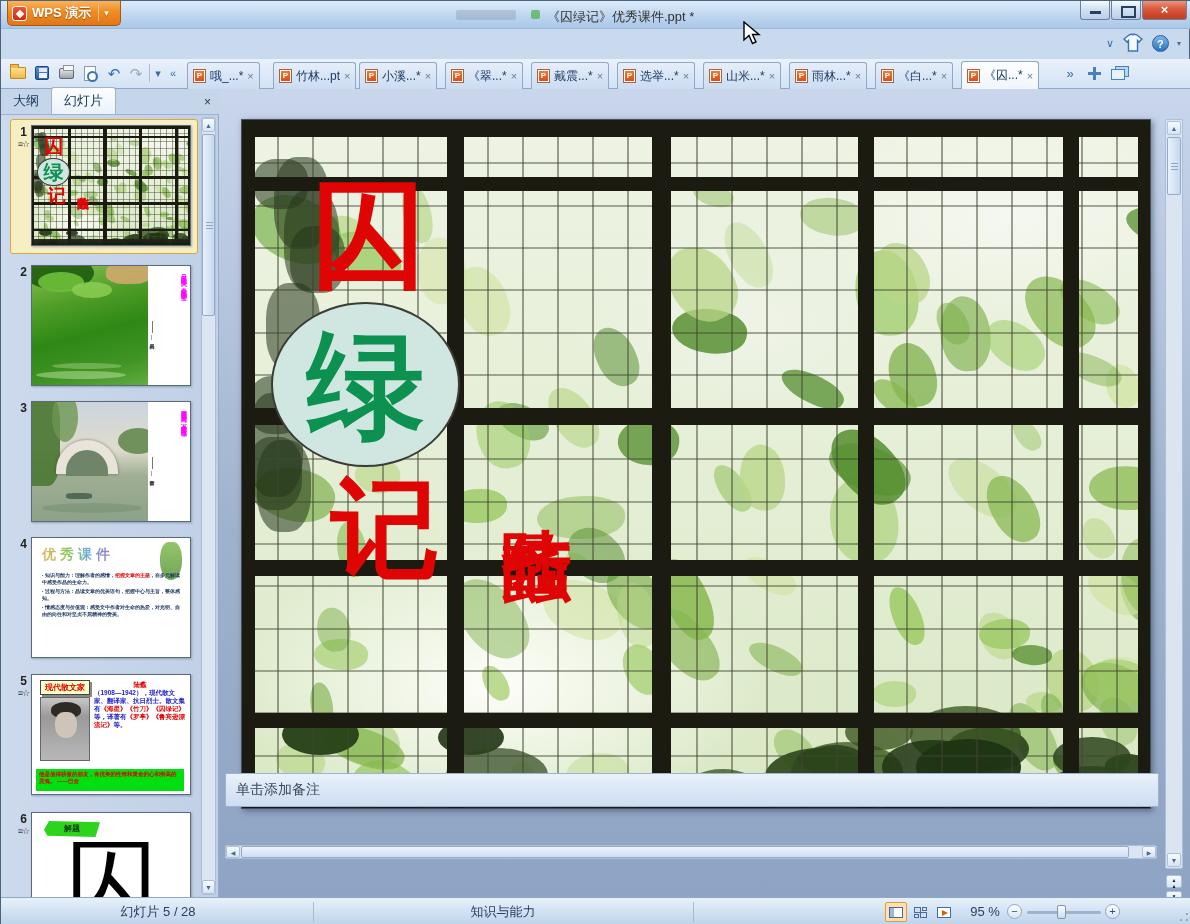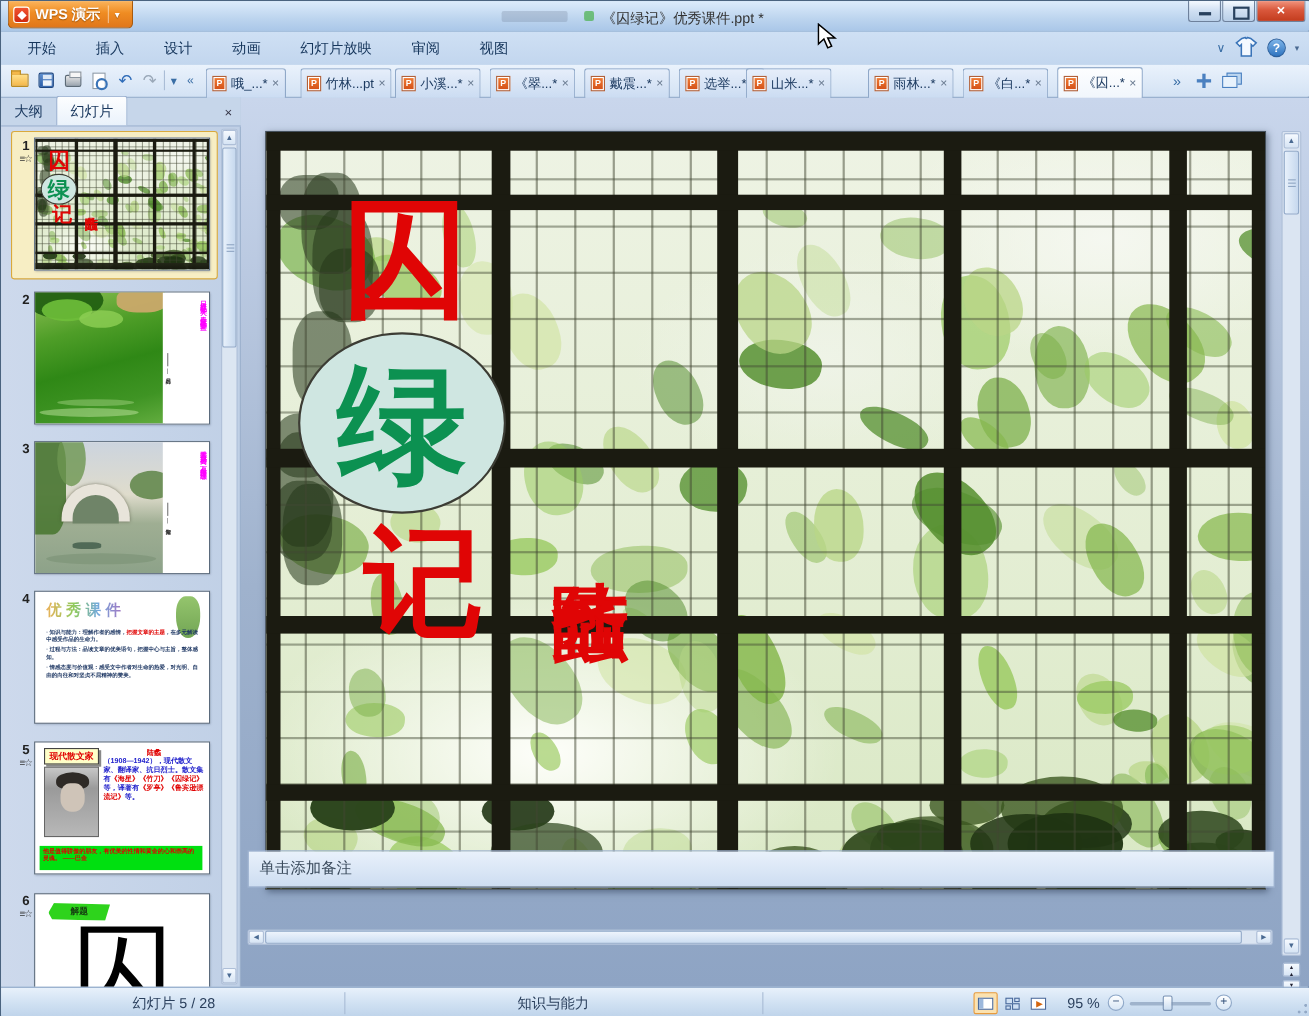--- a/index.html
+++ b/index.html
@@ -261,33 +261,20 @@
     <span class="abs greendot" style="left:530px;top:9px"></span>
     <span class="abs fadeblock" style="left:455px;top:9px;width:60px"></span>
     <div class="abs doc-title" style="left:546px">《囚绿记》优秀课件.ppt *</div>
     <div class="abs winbtns">
       <div class="wbtn min"></div>
       <div class="wbtn max"></div>
       <div class="wbtn close"><span>×</span></div>
     </div>
   </div>
 
-  <div class="abs menubar">
-    <span class="menu-item">开始</span>
-    <span class="menu-item">插入</span>
-    <span class="menu-item">设计</span>
-    <span class="menu-item">动画</span>
-    <span class="menu-item">幻灯片放映</span>
-    <span class="menu-item">审阅</span>
-    <span class="menu-item">视图</span>
-    <span class="abs fadeblock" style="left:672px;top:38px;width:42px"></span>
-    <span class="abs fadeblock" style="left:726px;top:38px;width:10px"></span>
-    <span class="abs fadeblock" style="left:748px;top:38px;width:34px"></span>
-    <span class="abs fadeblock" style="left:800px;top:38px;width:66px"></span>
-  </div>
   <div class="abs ribbon-right">
     <span class="chev">∨</span>
     <span class="shirt">
       <svg width="22" height="20" viewBox="0 0 22 20">
           <path d="M7 2 L10 1 Q11 3 12 1 L15 2 L20 6 L17 9 L15.5 7.5 L15.5 18 L6.5 18 L6.5 7.5 L5 9 L2 6 Z" fill="#f4f9ff" stroke="#3a74b8" stroke-width="1.4"></path>
         </svg>
     </span>
     <span class="helpbtn"><span>?</span></span>
     <span class="tinydd">▾</span>
   </div>
@@ -342,21 +329,21 @@
         <div class="abs doctab" style="left: 530px;">
           <span class="docicon"></span>
           <span class="dlabel">戴震...*</span>
           <span class="tx">×</span>
         </div>
         <div class="abs doctab" style="left: 616px;">
           <span class="docicon"></span>
           <span class="dlabel">选举...*</span>
           <span class="tx">×</span>
         </div>
-        <div class="abs doctab" style="left: 677px;">
+        <div class="abs doctab" style="left: 702px;">
           <span class="docicon"></span>
           <span class="dlabel">山米...*</span>
           <span class="tx">×</span>
         </div>
         <div class="abs doctab" style="left: 788px;">
           <span class="docicon"></span>
           <span class="dlabel">雨林...*</span>
           <span class="tx">×</span>
         </div>
         <div class="abs doctab" style="left: 874px;">

